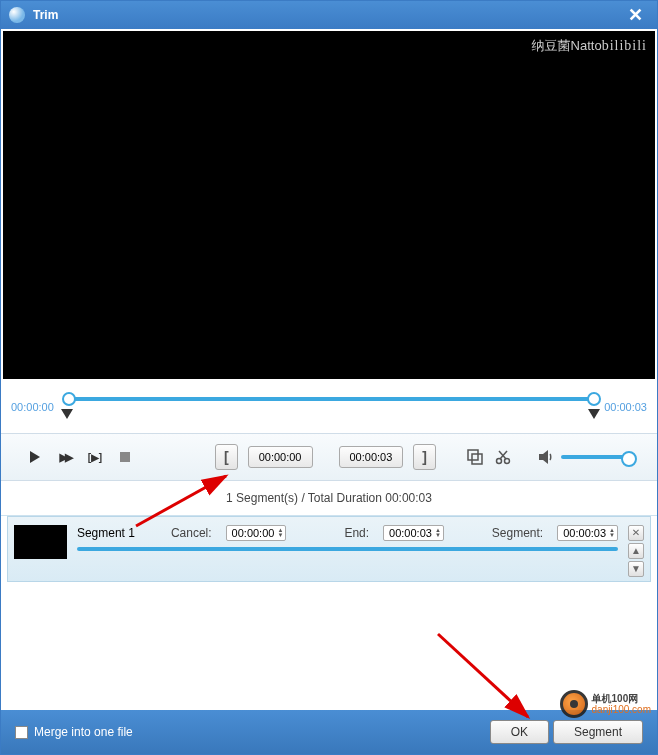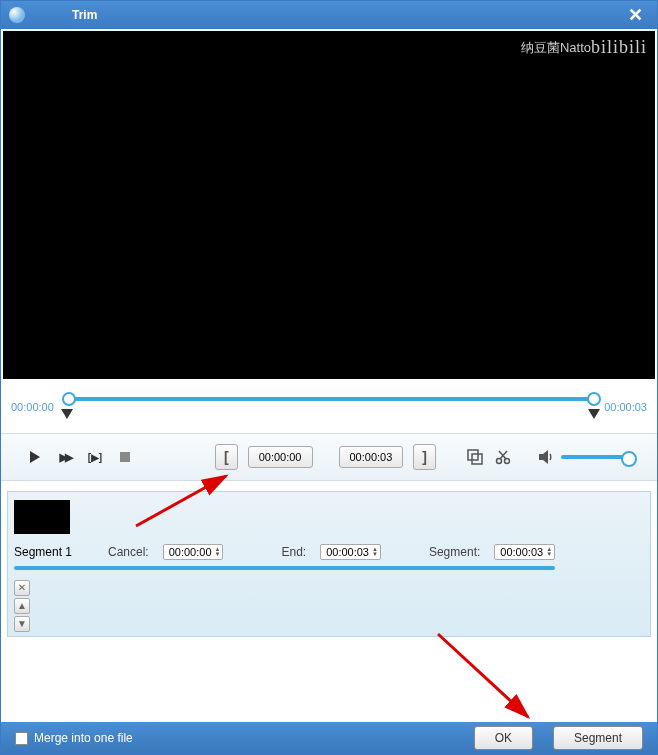--- a/index.html
+++ b/index.html
@@ -1,24 +1,24 @@
 <!DOCTYPE html>
 <html><head>
 <meta charset="utf-8">
 <style>
 * { box-sizing: border-box; margin: 0; padding: 0; }
 body { font-family: Arial, sans-serif; font-size: 12px; background: #fff; }
 .window { width: 658px; height: 755px; border: 1px solid #3b7bc4; display: flex; flex-direction: column; position: relative; }
-.titlebar { background: linear-gradient(#4a8ed4, #3b7bc4); height: 28px; display: flex; align-items: center; padding: 0 8px; color: #fff; font-weight: bold; gap: 39px; }
+.titlebar { background: linear-gradient(#4a8ed4, #3b7bc4); height: 28px; display: flex; align-items: center; padding: 0 8px; color: #fff; font-weight: bold; }
 .titlebar .icon { width: 16px; height: 16px; border-radius: 50%; background: radial-gradient(circle at 30% 30%, #fff, #7ab8e8 60%); margin-right: 8px; }
 .titlebar .title { flex: 1; }
 .titlebar .close { cursor: pointer; font-size: 18px; font-weight: bold; padding: 0 6px; }
 .video { background: #000; height: 348px; position: relative; margin: 2px; }
 .watermark { position: absolute; top: 6px; right: 8px; color: #ccc; font-size: 13px; display: flex; align-items: center; }
-.watermark .bili { font-family: Georgia, serif; letter-spacing: 1px; font-size: 18px; }
+.watermark .bili { font-family: Georgia, serif; letter-spacing: 1px; font-size: 14px; }
 
 .timeline { height: 52px; background: #fff; display: flex; align-items: center; padding: 0 10px; position: relative; }
 .timeline .time { color: #55a0e0; font-size: 11px; }
 .track-wrap { flex: 1; margin: 0 10px; position: relative; height: 40px; }
 .track { position: absolute; top: 10px; left: 0; right: 0; height: 4px; background: #3ba8e0; border-radius: 2px; }
 .handle { position: absolute; top: 5px; width: 14px; height: 14px; background: #fff; border: 2px solid #3ba8e0; border-radius: 50%; }
 .handle.left { left: -2px; }
 .handle.right { right: -7px; }
 .marker { position: absolute; top: 22px; width: 0; height: 0; border-left: 6px solid transparent; border-right: 6px solid transparent; border-top: 10px solid #333; }
 .marker.left { left: -3px; }
@@ -34,37 +34,37 @@
 .bracket-btn { background: linear-gradient(#fdfdfd,#e4e4e4); border: 1px solid #aaa; border-radius: 3px; padding: 4px 8px; font-size: 14px; font-weight: bold; color: #555; cursor: pointer; }
 .time-btn { background: linear-gradient(#fdfdfd,#e8e8e8); border: 1px solid #aaa; border-radius: 3px; padding: 4px 10px; font-size: 11px; cursor: pointer; }
 .tool-icon { width: 18px; height: 18px; color: #555; display: flex; align-items: center; justify-content: center; }
 .tool-icon svg { width: 18px; height: 18px; stroke: #555; fill: none; stroke-width: 1.5; }
 .vol { display: flex; align-items: center; margin-left: auto; gap: 6px; }
 .vol-slider { width: 72px; height: 4px; background: #3ba8e0; border-radius: 2px; position: relative; }
 .vol-slider::after { content:''; position: absolute; right: -4px; top: -4px; width: 12px; height: 12px; background: #fff; border: 2px solid #3ba8e0; border-radius: 50%; }
 
 .summary { text-align: center; padding: 10px 0; color: #444; border-bottom: 1px solid #cde2ef; background: #fff; }
 
-.segment-row { background: linear-gradient(#eaf3f8, #d9ebf5); border: 1px solid #b8d6e8; margin: 10px 6px; padding: 8px 6px 4px 6px; display: flex; align-items: flex-start; gap: 10px; position: relative; flex-direction: column; }
+.segment-row { background: linear-gradient(#eaf3f8, #d9ebf5); border: 1px solid #b8d6e8; margin: 0 6px; padding: 8px 6px 4px 6px; display: flex; align-items: flex-start; gap: 10px; position: relative; }
 .thumb { width: 56px; height: 34px; background: #000; }
 .seg-body { flex: 1; }
 .seg-fields { display: flex; align-items: center; gap: 14px; }
 .seg-fields label { color: #444; }
 .spinbox { display: inline-flex; align-items: center; background: #fff; border: 1px solid #aaa; border-radius: 2px; padding: 1px 2px 1px 5px; }
 .spinbox span { font-size: 11px; }
 .spin-arrows { display: flex; flex-direction: column; margin-left: 3px; font-size: 6px; line-height: 5px; color: #555; cursor: pointer; }
 .seg-bar { margin-top: 6px; height: 4px; background: #3ba8e0; border-radius: 2px; width: 100%; }
 .seg-actions { display: flex; flex-direction: column; gap: 2px; }
 .mini-btn { width: 16px; height: 16px; background: linear-gradient(#fff,#e0e0e0); border: 1px solid #aaa; border-radius: 2px; font-size: 10px; text-align: center; line-height: 14px; cursor: pointer; color:#666; }
 
 .blank { flex: 1; background: #fff; }
 
-.footer { height: 32px; background: linear-gradient(#4a8ed4, #3978bb); display: flex; align-items: center; padding: 0 14px; color: #fff; }
+.footer { height: 44px; background: linear-gradient(#4a8ed4, #3978bb); display: flex; align-items: center; padding: 0 14px; color: #fff; }
 .checkbox { width: 13px; height: 13px; background: #fff; border: 1px solid #888; margin-right: 6px; }
-.footer-btns { margin-left: auto; display: flex; gap: 20px; }
+.footer-btns { margin-left: auto; display: flex; gap: 4px; }
 .fbtn { background: linear-gradient(#fdfdfd,#e4e4e4); border: 1px solid #888; border-radius: 3px; padding: 4px 20px; font-size: 12px; cursor: pointer; color: #333; }
 
 .arrow-anno { position: absolute; pointer-events: none; }
 .arrow-anno svg { overflow: visible; }
 
 .site-watermark { position: absolute; right: 6px; bottom: 36px; display: flex; align-items: center; gap: 4px; pointer-events:none; }
 .site-watermark .badge { width: 28px; height: 28px; border-radius: 50%; background: radial-gradient(circle at 40% 40%, #ff9933, #cc5500); border: 3px solid #222; position: relative; opacity: 0.9; }
 .site-watermark .badge::after { content:''; position:absolute; top:7px; left:7px; width:8px; height:8px; background:#222; border-radius:50%; }
 .site-watermark .txt { display:flex; flex-direction:column; font-size:10px; line-height:11px; }
 .site-watermark .cn { color:#444; font-weight:bold; }
@@ -130,20 +130,21 @@
       <div class="tool-icon">
         <svg viewBox="0 0 18 18">
             <path d="M2 6v6h4l5 4V2L6 6z" fill="#555" stroke="none"></path>
             <path d="M13 6c1 1 1 5 0 6"></path>
           </svg>
       </div>
       <div class="vol-slider"></div>
     </div>
   </div>
 
+  <div class="summary">1 Segment(s) / Total Duration 00:00:03</div>
 
   <div class="segment-row">
     <div class="thumb"></div>
     <div class="seg-body">
       <div class="seg-fields">
         <span style="width:80px;">Segment 1</span>
         <label>Cancel:</label>
         <div class="spinbox">
           <span>00:00:00</span>
           <div class="spin-arrows">
@@ -204,14 +205,21 @@
     <svg width="110" height="100">
         <defs>
           <marker id="ah2" markerWidth="10" markerHeight="10" refX="8" refY="3" orient="auto">
             <path d="M0,0 L9,3 L0,6 z" fill="#d00"></path>
           </marker>
         </defs>
     <line x1="5" y1="5" x2="95" y2="88" stroke="#d00" stroke-width="3" marker-end="url(#ah2)"></line>
       </svg>
   </div>
 
+  <div class="site-watermark">
+    <div class="badge"></div>
+    <div class="txt">
+      <span class="cn">单机100网</span>
+      <span class="url">danji100.com</span>
+    </div>
+  </div>
 
 </div>
 
 </body></html>

